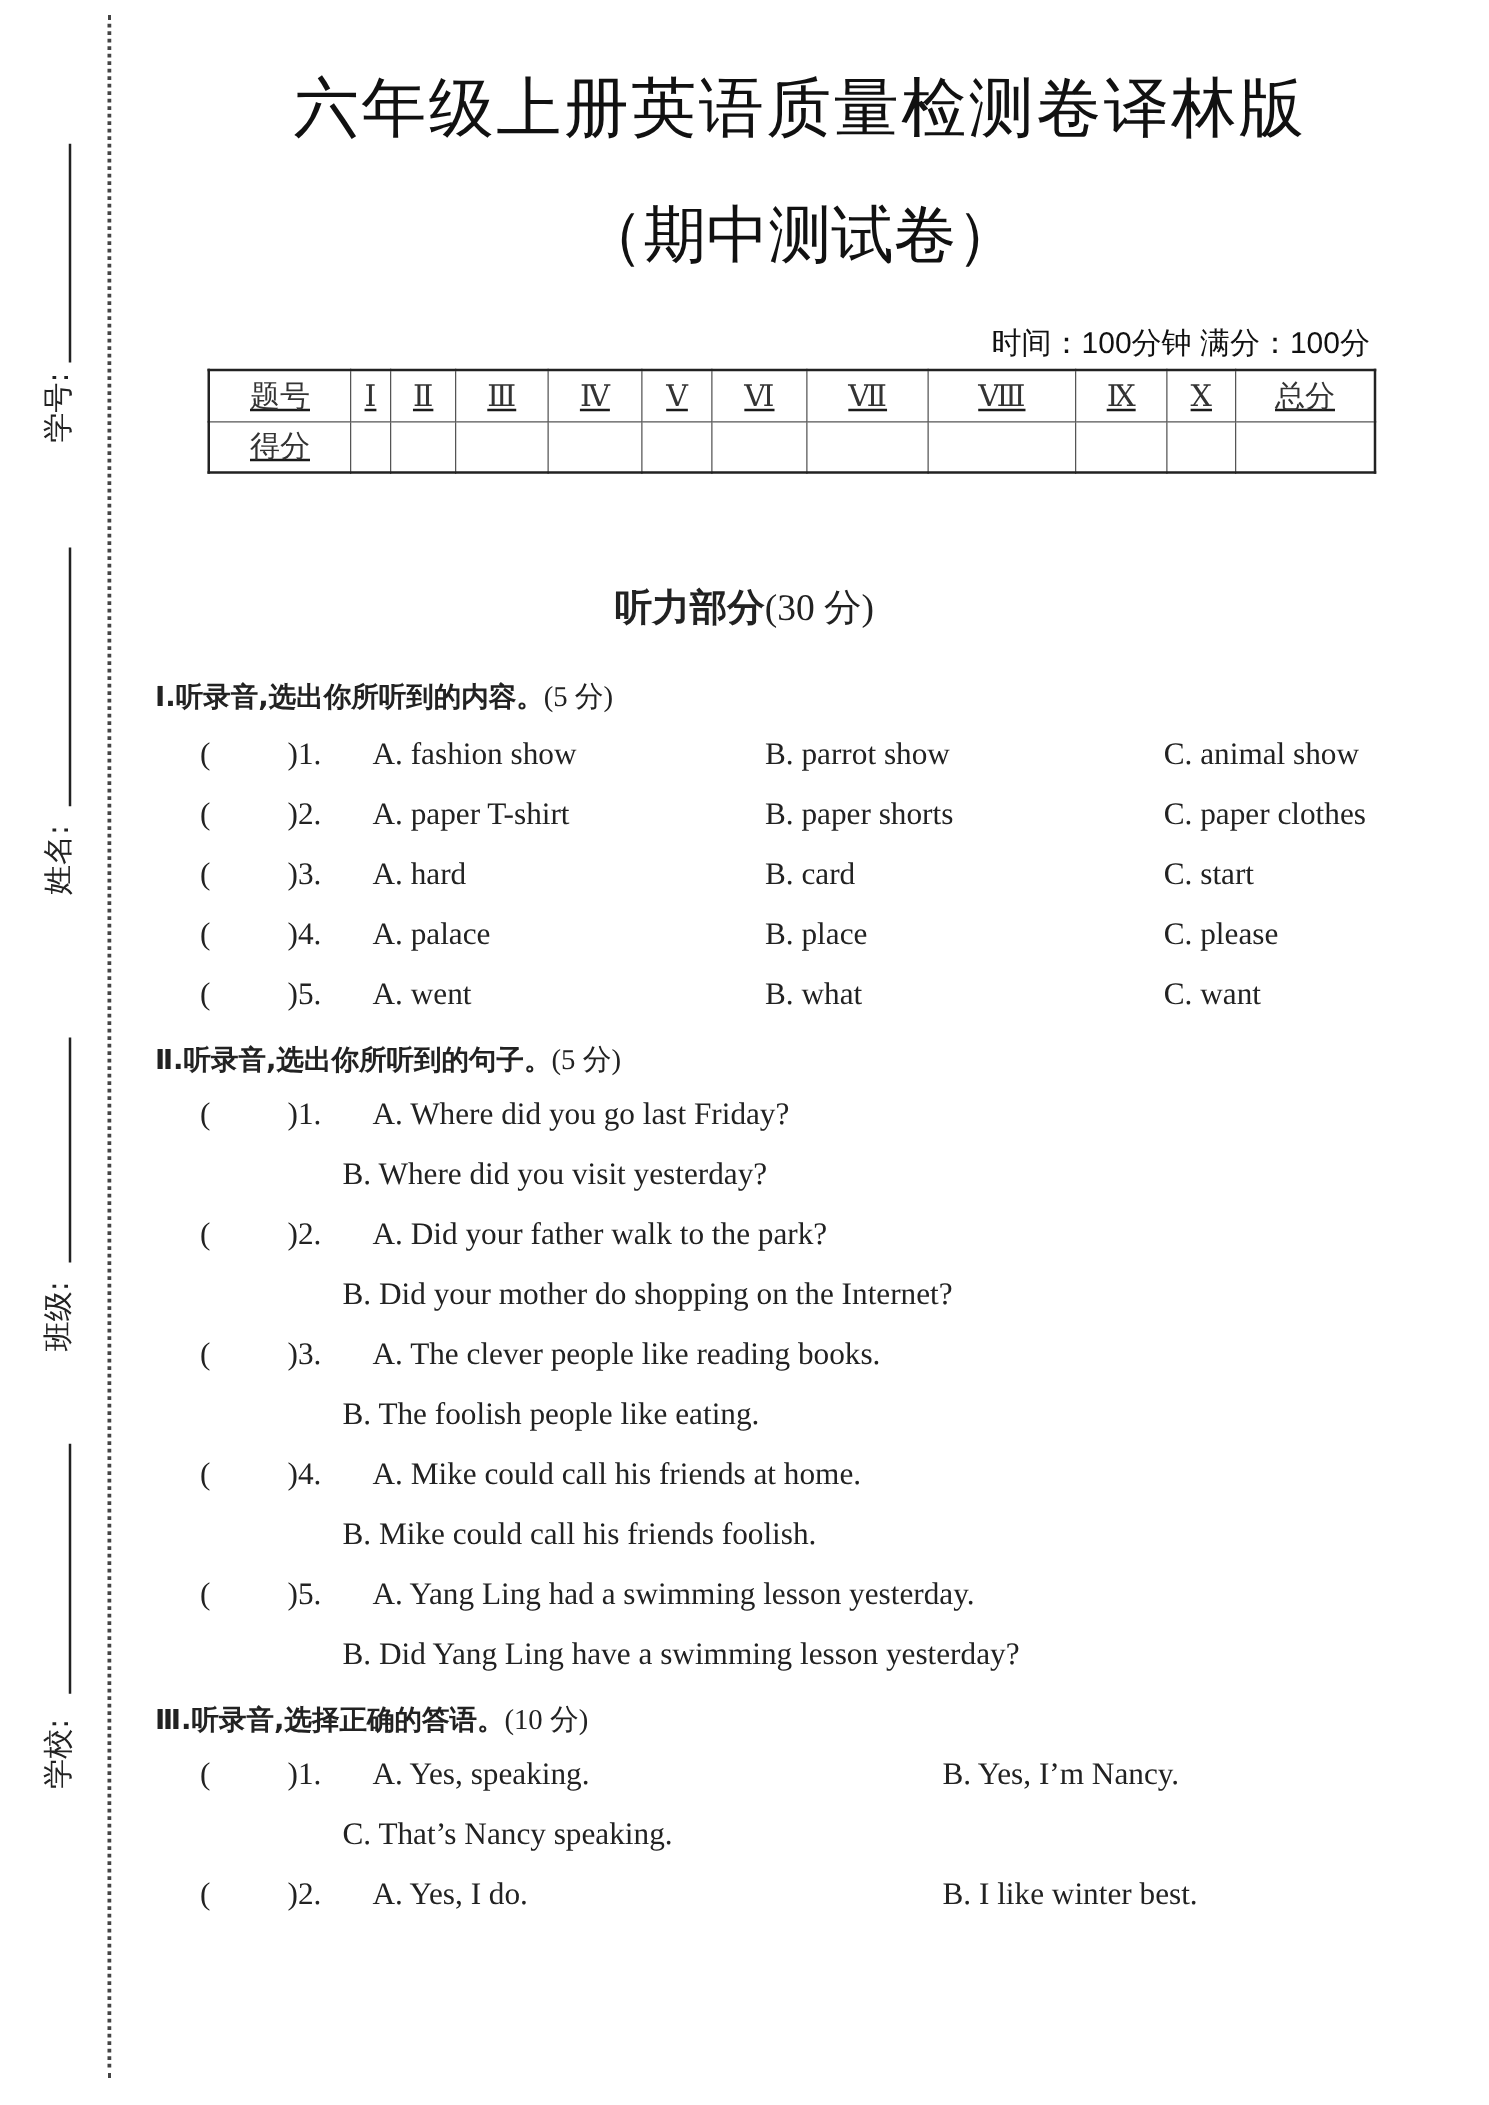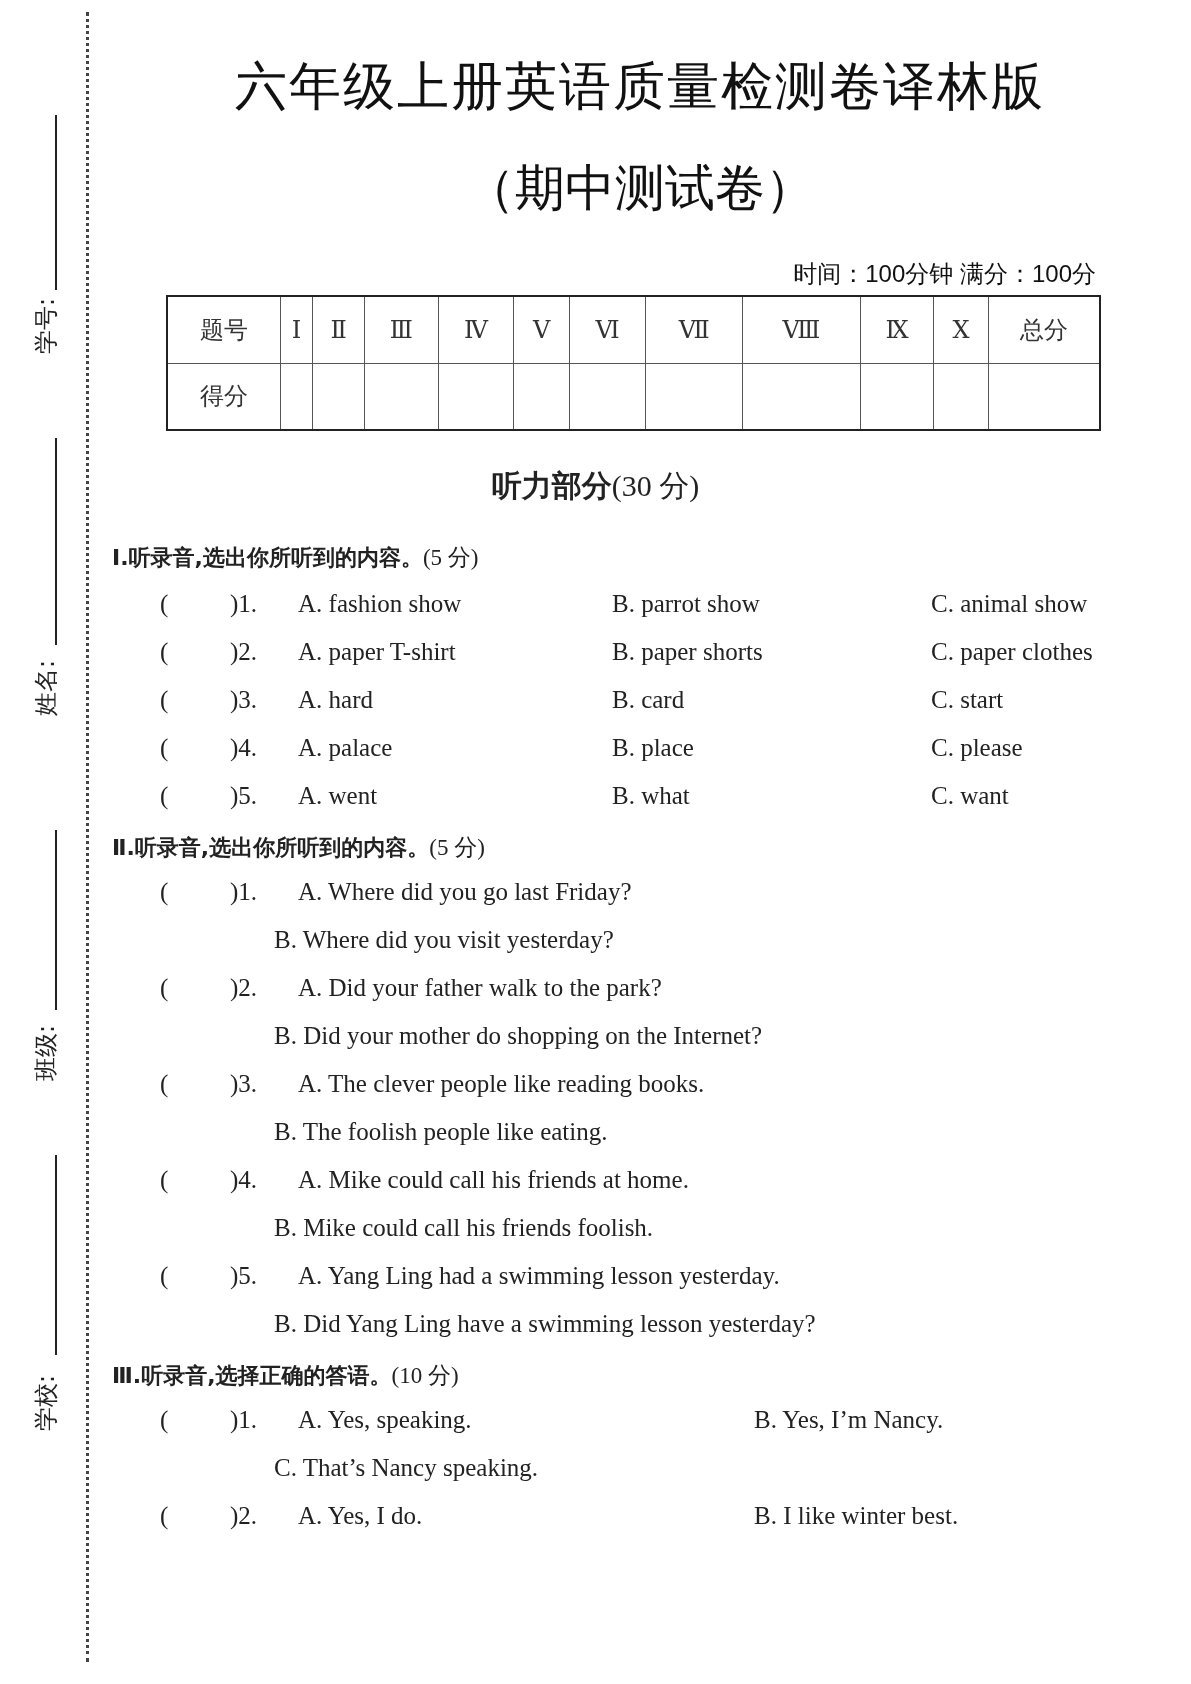--- a/index.html
+++ b/index.html
@@ -10,30 +10,30 @@
   .dotline { position: absolute; left: 86px; top: 12px; height: 1650px; width: 0; border-left: 3px dotted #444; }
   .fill-line { position: absolute; left: 55px; width: 0; border-left: 2px solid #222; }
   .side-label { position: absolute; left: 26px; width: 40px; font-family: "DejaVu Sans", sans-serif; font-size: 24px; transform: rotate(-90deg); transform-origin: center; white-space: nowrap; text-align: center; color: #222; }
 
   
   .title { position: absolute; left: 150px; top: 52px; width: 980px; text-align: center; font-family: "DejaVu Sans", sans-serif; font-size: 52px; letter-spacing: 2px; font-weight: normal; color: #111; }
   .subtitle { position: absolute; left: 150px; top: 155px; width: 980px; text-align: center; font-family: "DejaVu Sans", sans-serif; font-size: 50px; color: #111; }
   .meta { position: absolute; right: 95px; top: 258px; font-family: Liberation Sans, sans-serif; font-size: 24px; color: #111; }
 
   
-  .score-table { position: absolute; left: 166px; top: 295px; width: 935px; height: 136px; border-collapse: collapse; border: 2.5px solid #222; }
+  .score-table { position: absolute; left: 166px; top: 295px; width: 935px; height: 84px; border-collapse: collapse; border: 2.5px solid #222; text-decoration: underline; }
   .score-table td { border: 1px solid #555; text-align: center; font-family: "DejaVu Serif", serif; font-size: 24px; color: #333; padding: 0; }
   .score-table td.rowhead { width: 112px; font-size: 24px; }
   .score-table td.total { width: 110px; }
 
   
   .section-title { position: absolute; left: 0; width: 1191px; top: 466px; text-align: center; font-family: "DejaVu Sans", sans-serif; font-size: 30px; font-weight: bold; color: #222; }
   .section-title .pts { font-family: "Liberation Serif", serif; font-weight: normal; }
 
-  .q-head { position: absolute; left: 112px; font-family: "DejaVu Sans", sans-serif; font-size: 22px; font-weight: bold; color: #222; }
+  .q-head { position: absolute; left: 124px; font-family: "DejaVu Sans", sans-serif; font-size: 22px; font-weight: bold; color: #222; }
   .q-head .pts { font-family: "Liberation Serif", serif; font-weight: normal; font-size: 23px; }
 
   .row { position: absolute; left: 160px; height: 34px; font-size: 25px; color: #222; white-space: nowrap; }
   .paren { position: absolute; left: 0; top: 0; }
   .num { position: absolute; left: 70px; top: 0; }
   .optA { position: absolute; left: 114px; top: 0; margin-left: 24px; }
   .optB3 { position: absolute; left: 452px; top: 0; }
   .optC3 { position: absolute; left: 771px; top: 0; }
   .optB2 { position: absolute; left: 594px; top: 0; }
   .subline { position: absolute; left: 114px; top: 0; }
@@ -134,21 +134,21 @@
 </div>
 <div class="row" style="top:782px;">
   <span class="paren">(</span>
   <span class="num">)5.</span>
   <span class="optA">A. went</span>
   <span class="optB3">B. what</span>
   <span class="optC3">C. want</span>
 </div>
 
 <div class="q-head" style="top:832px;">
-  <span>Ⅱ.听录音,选出你所听到的内容。</span><span class="pts">(5 分)</span>
+  <span>Ⅱ.听录音,选出你所听到的句子。</span><span class="pts">(5 分)</span>
 </div>
 
 <div class="row" style="top:878px;">
   <span class="paren">(</span>
   <span class="num">)1.</span>
   <span class="optA">A. Where did you go last Friday?</span>
 </div>
 <div class="row" style="top:926px;">
   <span class="subline">B. Where did you visit yesterday?</span>
 </div>

